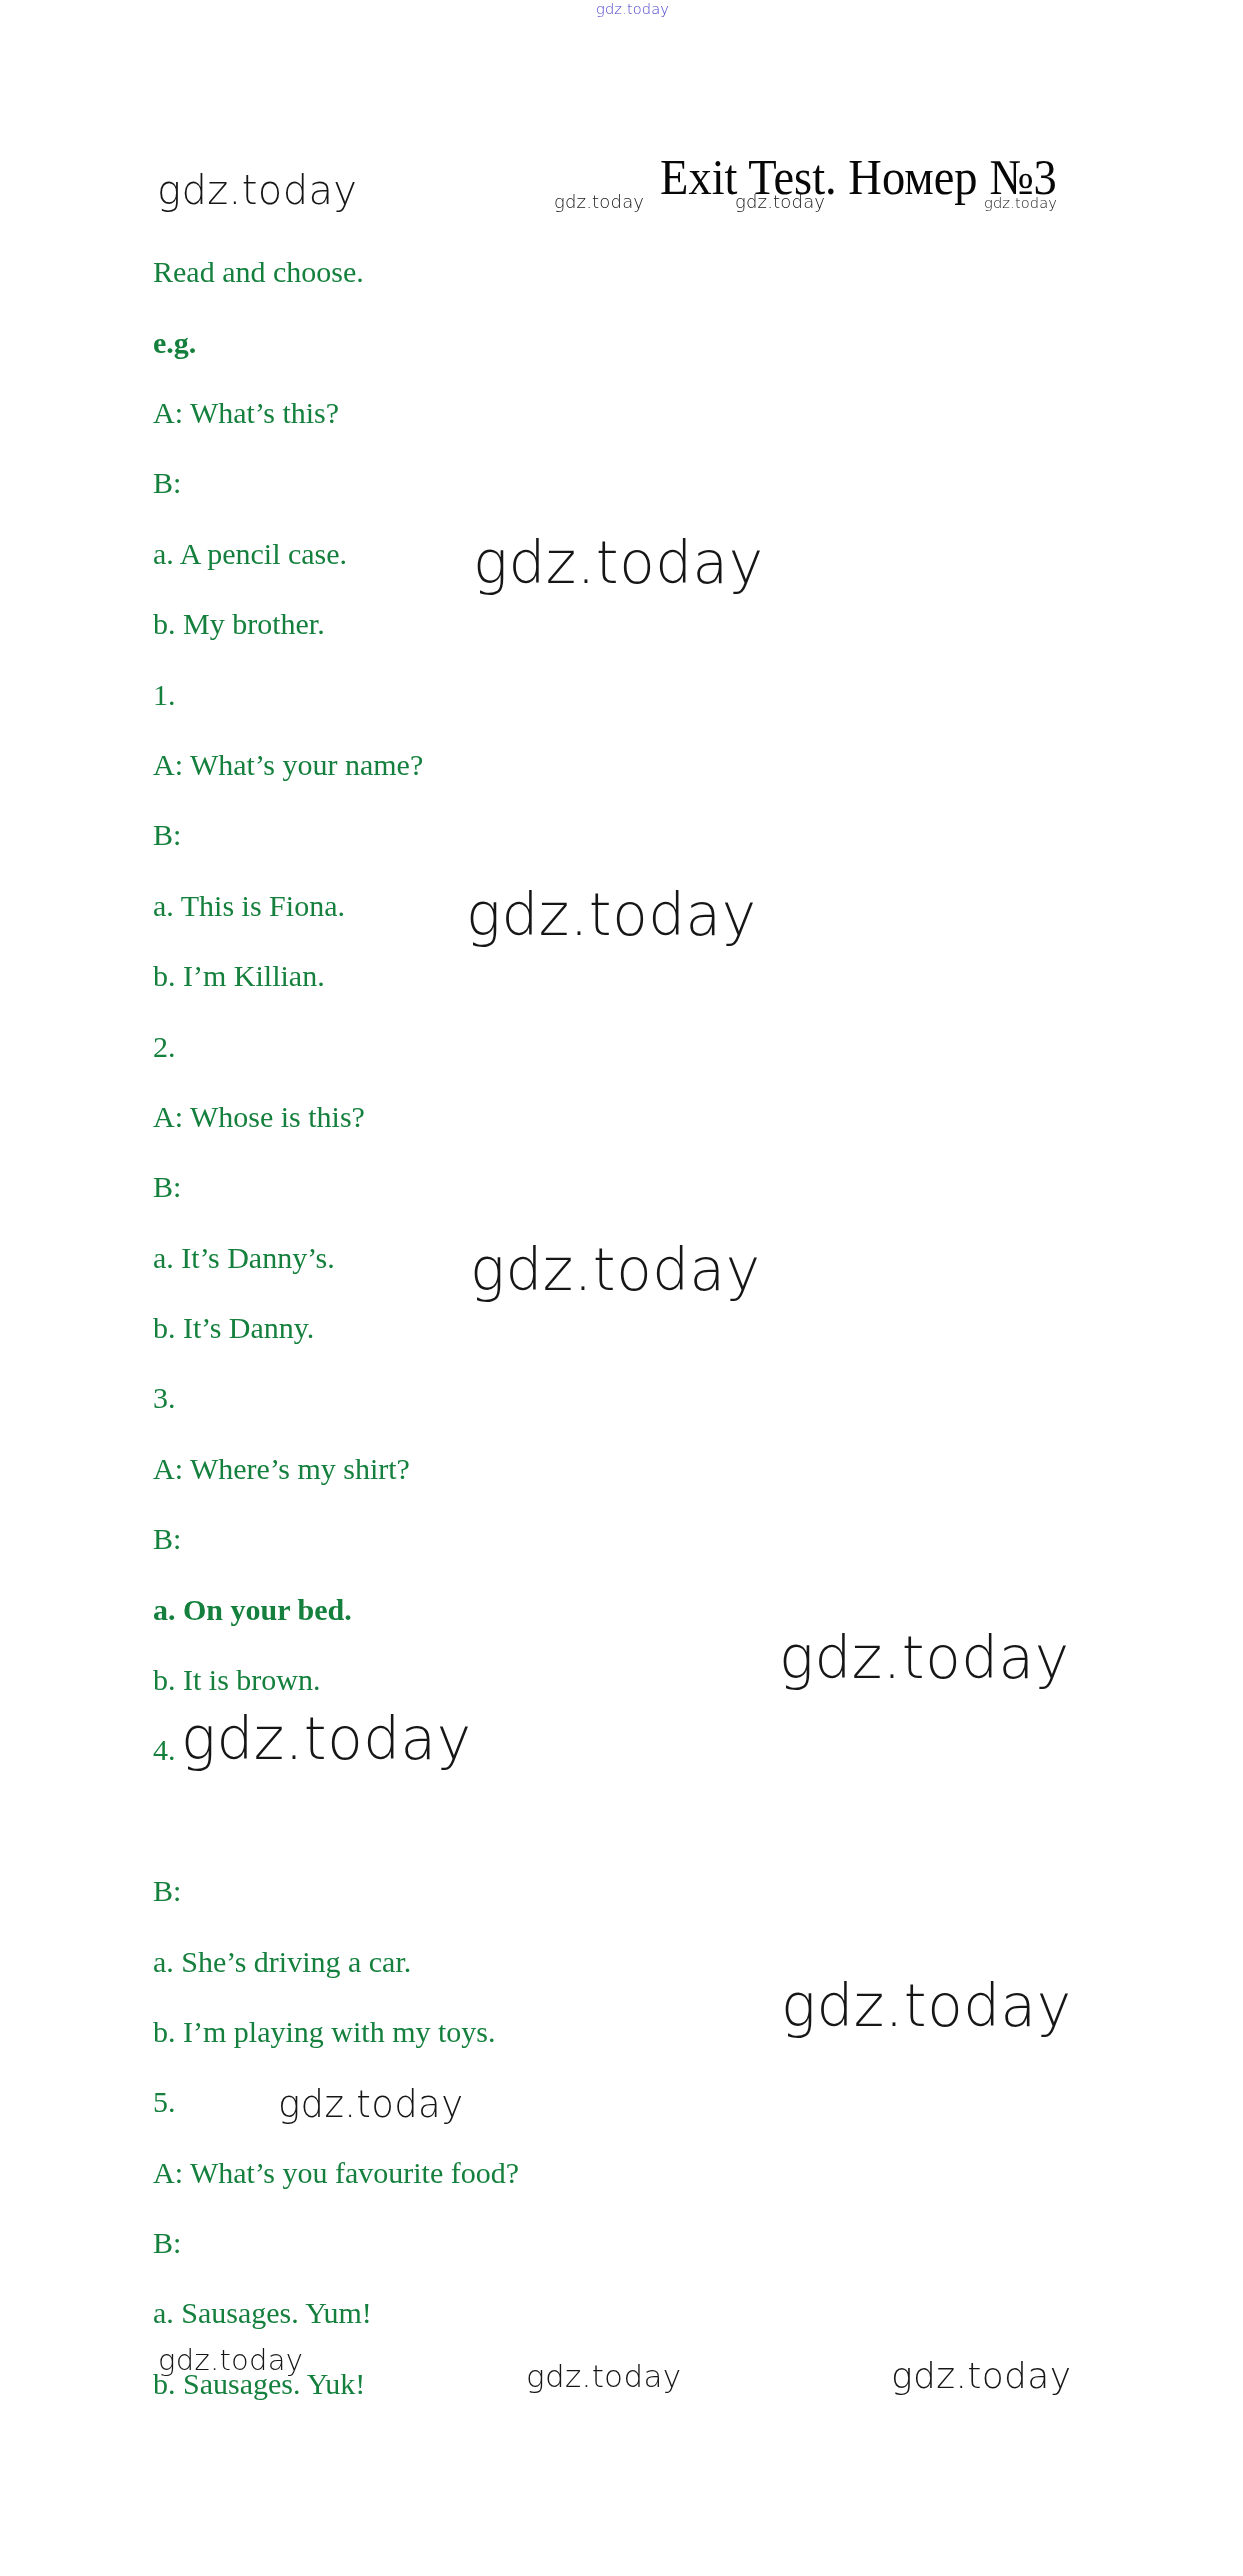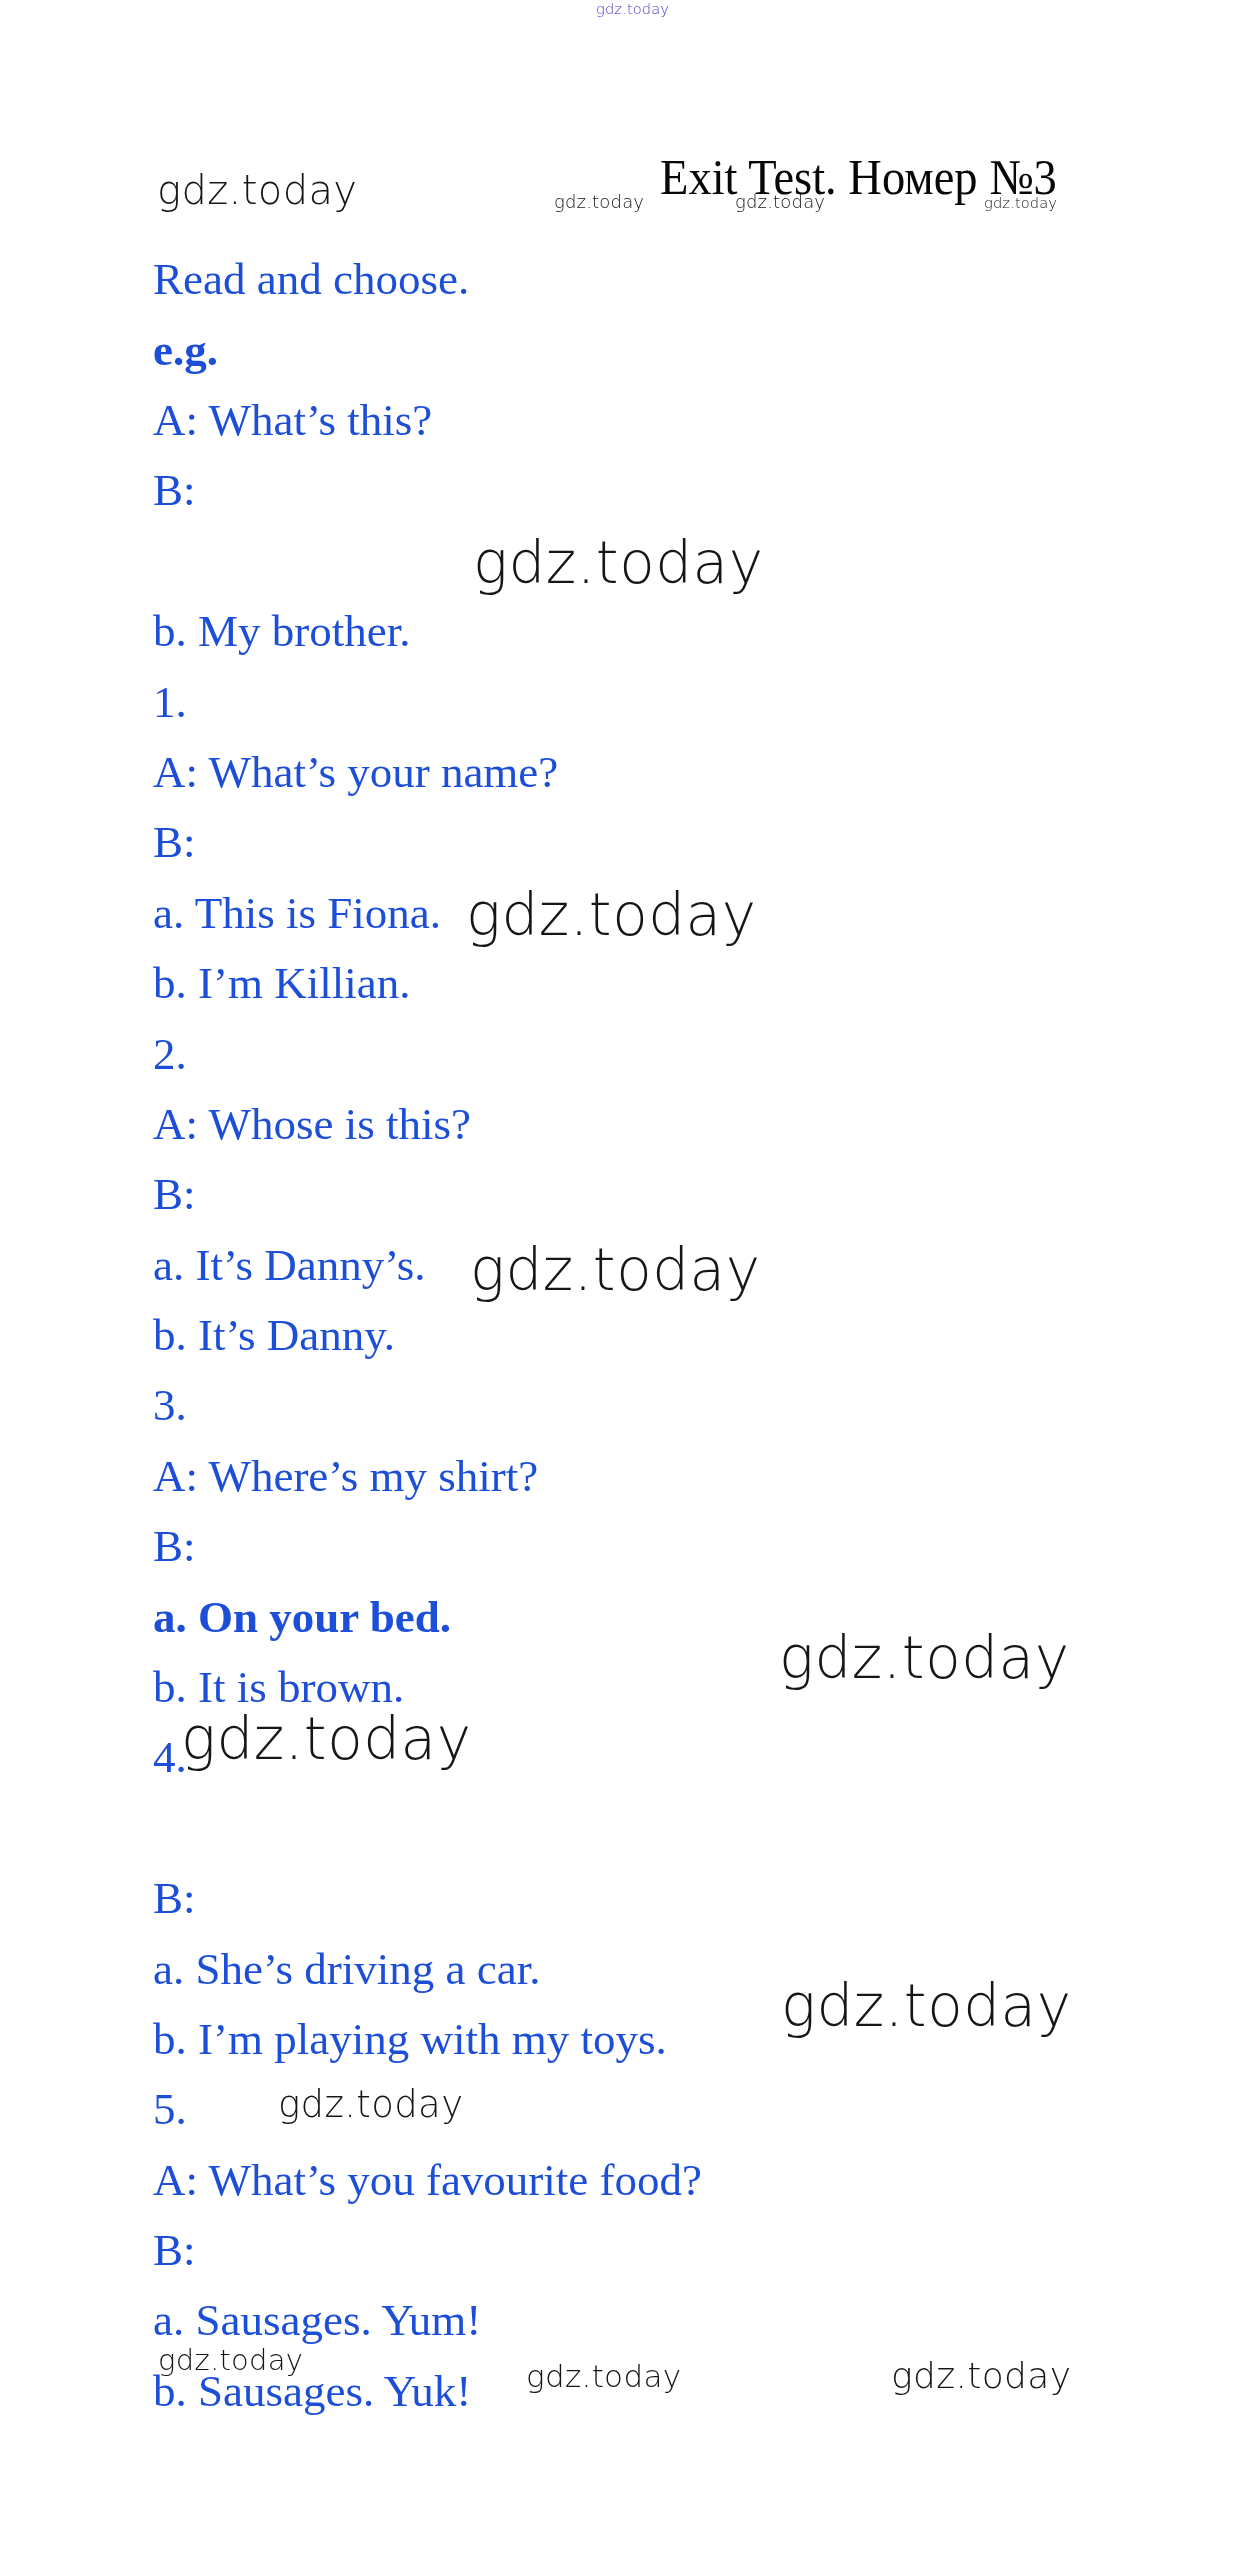--- a/index.html
+++ b/index.html
@@ -8,23 +8,23 @@
     width:1244px;
     height:2576px;
     background:#ffffff;
     overflow:hidden;
     font-family:"Liberation Serif", serif;
     margin-left:8px;
   }
   .line{
     position:absolute;
     left:145px;
-    font-size:45px;
+    font-size:30px;
     line-height:1;
-    color:#1d4ed8;
+    color:#15803d;
     white-space:pre;
     font-family:"Liberation Serif", serif;
   }
   .line.bold{font-weight:bold;}
   .title{
     position:absolute;
     margin:0;
     font-size:50px;
     line-height:1;
     font-weight:normal;
@@ -65,20 +65,21 @@
   <div class="wm" style="left:150px;top:2346px;font-size:29px;">gdz.today</div>
   <div class="wm" style="left:518px;top:2361px;font-size:31px;">gdz.today</div>
   <div class="wm" style="left:883px;top:2358px;font-size:36px;">gdz.today</div>
 
   <h1 class="title" style="left:652px;top:152px;">Exit Test. Номер №3</h1>
 
   <div class="line" style="top:257px;">Read and choose.</div>
   <div class="line bold" style="top:328px;">e.g.</div>
   <div class="line" style="top:398px;">A: What’s this?</div>
   <div class="line" style="top:468px;">B:</div>
+  <div class="line" style="top:539px;">a. A pencil case.</div>
   <div class="line" style="top:609px;">b. My brother.</div>
   <div class="line" style="top:680px;">1.</div>
   <div class="line" style="top:750px;">A: What’s your name?</div>
   <div class="line" style="top:820px;">B:</div>
   <div class="line" style="top:891px;">a. This is Fiona.</div>
   <div class="line" style="top:961px;">b. I’m Killian.</div>
   <div class="line" style="top:1032px;">2.</div>
   <div class="line" style="top:1102px;">A: Whose is this?</div>
   <div class="line" style="top:1172px;">B:</div>
   <div class="line" style="top:1243px;">a. It’s Danny’s.</div>

